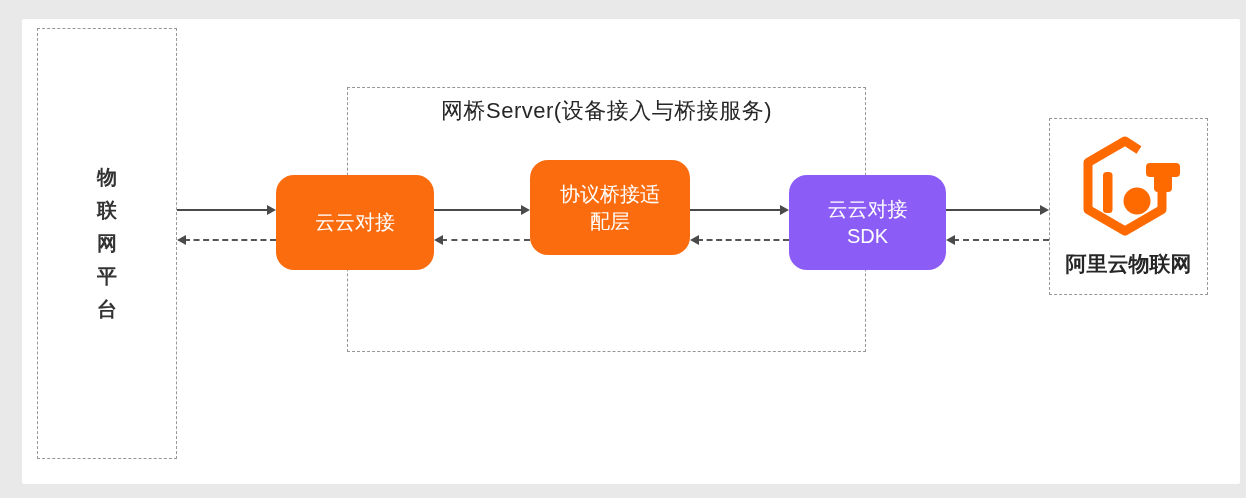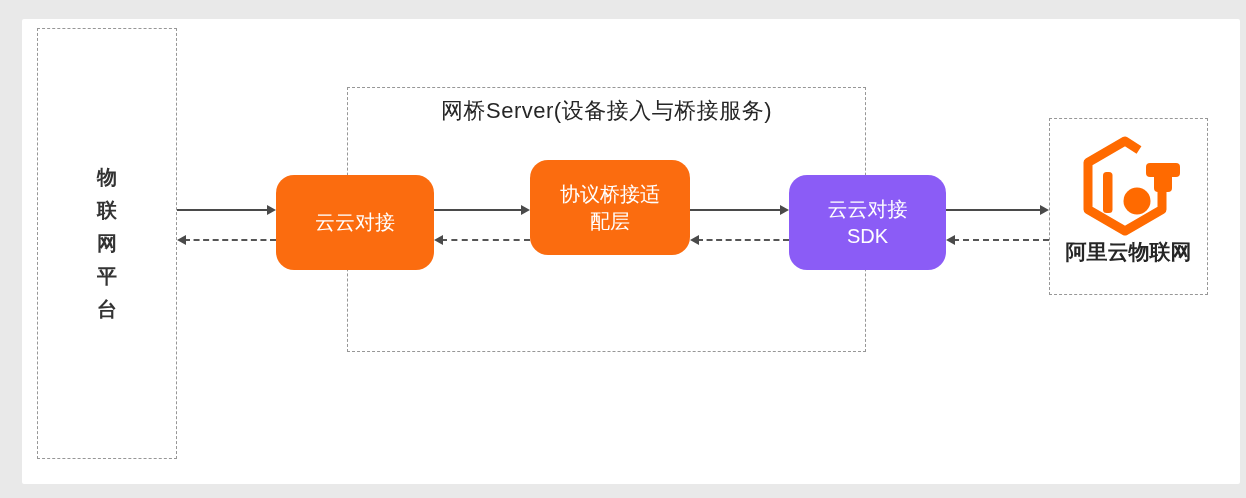--- a/index.html
+++ b/index.html
@@ -32,21 +32,21 @@
 
   
   .node{position:absolute;border-radius:18px;display:flex;flex-direction:column;justify-content:center;align-items:center;color:#ffffff;font-size:20px;font-weight:500;text-align:center;}
   .node span{display:block;line-height:27px;}
   .node-1{left:276px;top:175px;width:158px;height:95px;background:var(--orange);}
   .node-2{left:530px;top:160px;width:160px;height:95px;background:var(--orange);}
   .node-3{left:789px;top:175px;width:157px;height:95px;background:var(--yellow);}
 
   
   .aliyun{left:1049px;top:118px;width:159px;height:177px;display:flex;flex-direction:column;align-items:center;padding-top:17px;}
-  .aliyun-label{margin-top:4px;text-align:left;font-size:21px;font-weight:700;color:var(--ink);}
+  .aliyun-label{margin-top:16px;text-align:left;font-size:21px;font-weight:700;color:var(--ink);}
   .aliyun-label span{display:block;line-height:24px;}
 
   
   .arrow{position:absolute;height:10px;}
   .arrow .shaft{position:absolute;top:4px;border-top:2px solid var(--arrow);}
   .arrow .head{position:absolute;top:0;width:0;height:0;border-top:5px solid transparent;border-bottom:5px solid transparent;}
   .arrow.fwd .shaft{left:0;right:7px;}
   .arrow.fwd .head{right:0;border-left:9px solid var(--arrow);}
   .arrow.back .shaft{left:7px;right:0;border-top-style:dashed;border-top-color:#555555;}
   .arrow.back .head{left:0;border-right:9px solid var(--arrow);}

